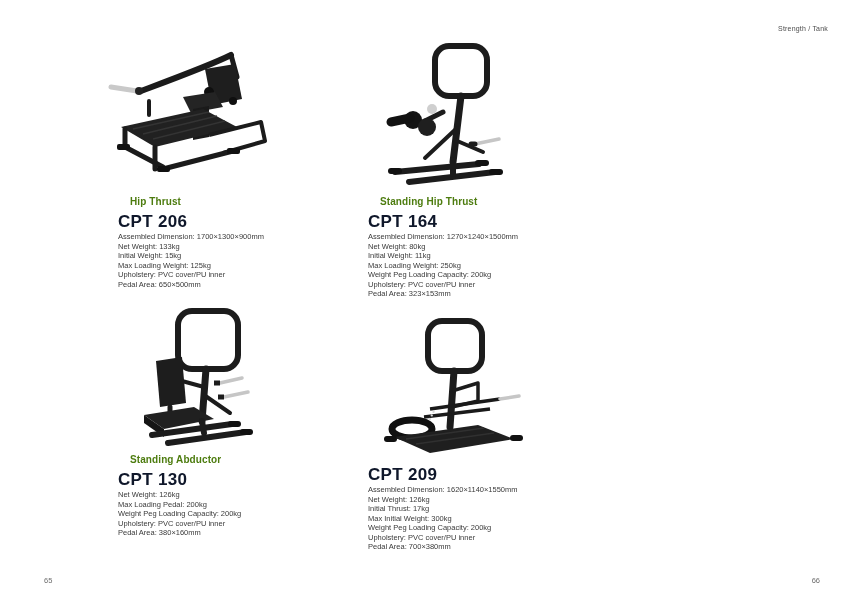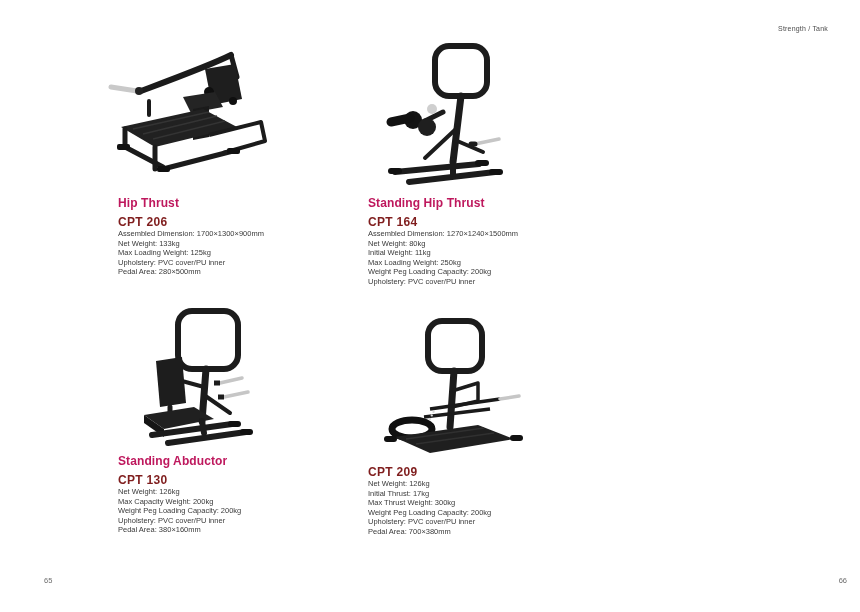--- a/index.html
+++ b/index.html
@@ -22,51 +22,51 @@
     color: #4d4d4d;
     letter-spacing: 0.2px;
   }
   .pagenum {
     position: absolute;
     bottom: 27px;
     font-size: 7.5px;
     color: #6e6e6e;
   }
   .pagenum.left  { left: 28px; padding-left: 16px; }
-  .pagenum.right { right: 13px; text-align: center; }
+  .pagenum.right { right: 40px; text-align: center; }
 
   .cell {
     position: absolute;
     width: 252px;
   }
   .cell.r1c1 { left: 118px; top: 38px; }
   .cell.r1c2 { left: 368px; top: 38px; }
   .cell.r2c1 { left: 118px; top: 296px; }
   .cell.r2c2 { left: 368px; top: 308px; }
 
   .img-box {
     height: 152px;
     display: flex;
     align-items: flex-end;
     justify-content: center;
   }
   .img-box svg { position: relative; left: -46px; display: block; }
 
   .title {
-    margin: 6px 0 0 0;
-    font-size: 12px;
+    margin: 6px 0 0 12px;
+    font-size: 10px;
     font-weight: bold;
-    color: #be185d;
+    color: #4d7c0f;
     letter-spacing: 0.1px;
   }
   .code {
     margin-top: 5px;
-    font-size: 12px;
+    font-size: 17px;
     font-weight: 600;
-    color: #7f1d1d;
+    color: #0f172a;
     letter-spacing: 0.3px;
   }
   .specs {
     font-size: 7.5px;
     line-height: 9.5px;
     color: #3a3a3a;
   }
 </style>
 </head>
 <body>
@@ -97,23 +97,24 @@
         <rect x="54" y="121" width="13" height="6" rx="2" fill="#111"></rect>
         <rect x="124" y="103" width="13" height="6" rx="2" fill="#111"></rect>
         <rect x="14" y="99" width="13" height="6" rx="2" fill="#111"></rect>
       </svg>
     </div>
     <h2 class="title">Hip Thrust</h2>
     <div class="code">CPT 206</div>
     <div class="specs">
       <div>Assembled Dimension: 1700×1300×900mm</div>
       <div>Net Weight: 133kg</div>
+      <div>Initial Weight: 15kg</div>
       <div>Max Loading Weight: 125kg</div>
       <div>Upholstery: PVC cover/PU inner</div>
-      <div>Pedal Area: 280×500mm</div>
+      <div>Pedal Area: 650×500mm</div>
     </div>
   </div>
 
   <div class="cell r1c2">
     <div class="img-box">
       <svg width="130" height="150" viewBox="0 0 130 150">
         <rect x="52" y="6" width="52" height="50" rx="14" fill="none" stroke="#1c1c1c" stroke-width="6"></rect>
         <path d="M78 56 L70 122" stroke="#1c1c1c" stroke-width="7" stroke-linecap="round"></path>
         <path d="M74 88 L42 118" stroke="#1c1c1c" stroke-width="4" stroke-linecap="round"></path>
         <path d="M72 100 L100 112" stroke="#1c1c1c" stroke-width="4" stroke-linecap="round"></path>
@@ -134,20 +135,21 @@
     </div>
     <h2 class="title">Standing Hip Thrust</h2>
     <div class="code">CPT 164</div>
     <div class="specs">
       <div>Assembled Dimension: 1270×1240×1500mm</div>
       <div>Net Weight: 80kg</div>
       <div>Initial Weight: 11kg</div>
       <div>Max Loading Weight: 250kg</div>
       <div>Weight Peg Loading Capacity: 200kg</div>
       <div>Upholstery: PVC cover/PU inner</div>
+      <div>Pedal Area: 323×153mm</div>
     </div>
   </div>
 
   <div class="cell r2c1">
     <div class="img-box">
       <svg width="140" height="145" viewBox="0 0 140 145">
         <rect x="50" y="8" width="60" height="58" rx="14" fill="none" stroke="#1c1c1c" stroke-width="6"></rect>
         <path d="M78 66 L74 118" stroke="#1c1c1c" stroke-width="7" stroke-linecap="round"></path>
         <path d="M76 92 L102 110" stroke="#1c1c1c" stroke-width="4" stroke-linecap="round"></path>
         <path d="M54 78 L76 84" stroke="#1c1c1c" stroke-width="4" stroke-linecap="round"></path>
@@ -162,21 +164,21 @@
         <path d="M40 140 L118 129" stroke="#1c1c1c" stroke-width="6" stroke-linecap="round"></path>
         <path d="M74 118 L76 130" stroke="#1c1c1c" stroke-width="6" stroke-linecap="round"></path>
         <rect x="100" y="118" width="13" height="6" rx="3" fill="#111"></rect>
         <rect x="112" y="126" width="13" height="6" rx="3" fill="#111"></rect>
       </svg>
     </div>
     <h2 class="title">Standing Abductor</h2>
     <div class="code">CPT 130</div>
     <div class="specs">
       <div>Net Weight: 126kg</div>
-      <div>Max Capacity Weight: 200kg</div>
+      <div>Max Loading Pedal: 200kg</div>
       <div>Weight Peg Loading Capacity: 200kg</div>
       <div>Upholstery: PVC cover/PU inner</div>
       <div>Pedal Area: 380×160mm</div>
     </div>
   </div>
 
   <div class="cell r2c2">
     <div class="img-box">
       <svg width="152" height="145" viewBox="0 0 152 145">
         <rect x="56" y="6" width="54" height="50" rx="14" fill="none" stroke="#1c1c1c" stroke-width="6"></rect>
@@ -188,23 +190,24 @@
         <path d="M62 96 L55 110" stroke="#d8d8d8" stroke-width="2" stroke-dasharray="2 2"></path>
         <ellipse cx="40" cy="114" rx="20" ry="9" fill="none" stroke="#101010" stroke-width="7"></ellipse>
         <polygon points="22,122 106,110 142,124 58,138" fill="#1f1f1f"></polygon>
         <path d="M34 124 L112 113 M44 129 L122 118" stroke="#303030" stroke-width="1.5"></path>
         <rect x="138" y="120" width="13" height="6" rx="3" fill="#111"></rect>
         <rect x="12" y="121" width="13" height="6" rx="3" fill="#111"></rect>
       </svg>
     </div>
     <div class="code">CPT 209</div>
     <div class="specs">
+      <div>Assembled Dimension: 1620×1140×1550mm</div>
       <div>Net Weight: 126kg</div>
       <div>Initial Thrust: 17kg</div>
-      <div>Max Thrust Weight: 300kg</div>
+      <div>Max Initial Weight: 300kg</div>
       <div>Weight Peg Loading Capacity: 200kg</div>
       <div>Upholstery: PVC cover/PU inner</div>
       <div>Pedal Area: 700×380mm</div>
     </div>
   </div>
 
   <div class="pagenum left">65</div>
   <div class="pagenum right">66</div>
 
 </div>

